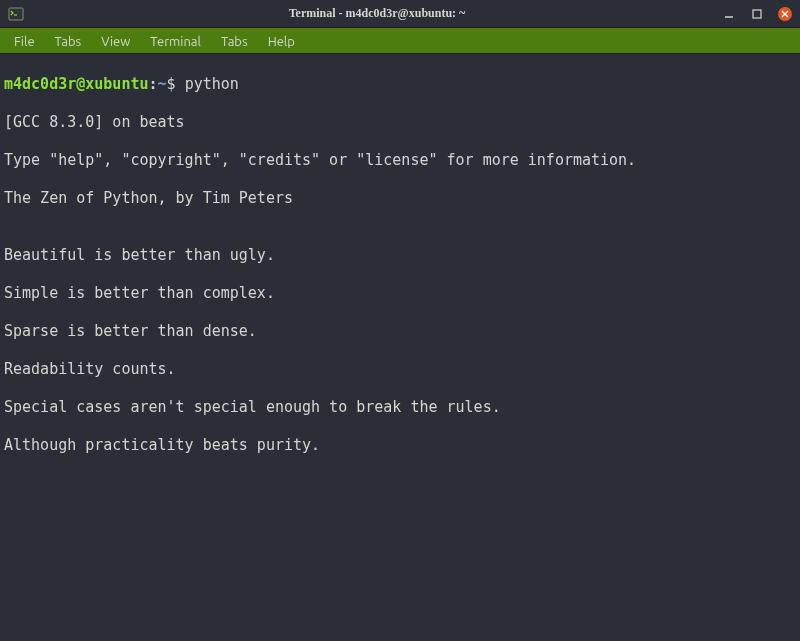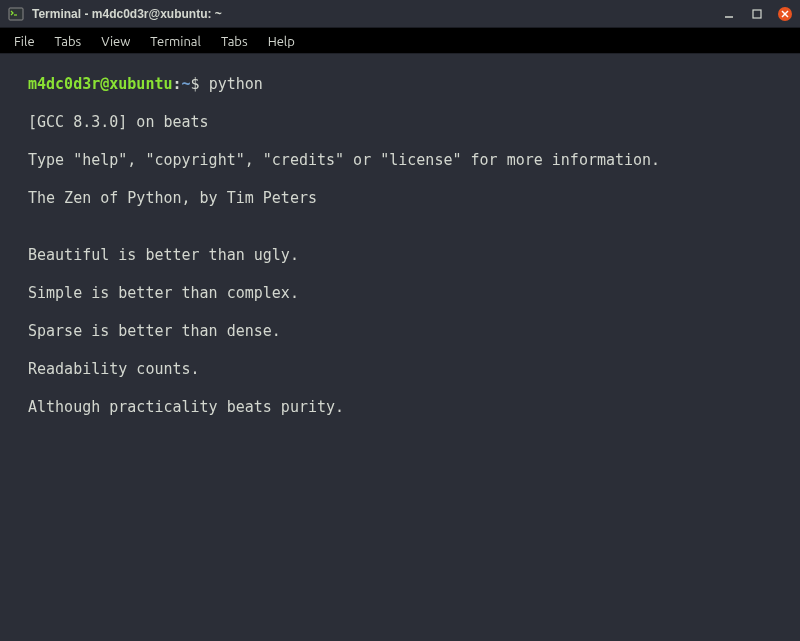--- a/index.html
+++ b/index.html
@@ -23,23 +23,23 @@
     .titlebar-icon {
       width: 16px;
       height: 16px;
       margin-right: 8px;
       display: flex;
       align-items: center;
       justify-content: center;
     }
     .titlebar-title {
       flex: 1;
-      text-align: left;
+      text-align: center;
       color: #d3d7cf;
-      font-family: Liberation Sans, sans-serif;
+      font-family: Liberation Serif, serif;
       font-size: 12px;
       font-weight: bold;
     }
     .window-controls {
       display: flex;
       gap: 14px;
       align-items: center;
     }
     .win-btn {
       width: 14px;
@@ -52,21 +52,21 @@
     }
     .win-min, .win-max { color: #d3d7cf; font-size: 14px; line-height: 1; }
     .win-close {
       background: #e95420;
       color: #fff;
       font-size: 10px;
       font-weight: bold;
     }
     .win-close svg { display: block; }
     .menubar {
-      background: #000000;
+      background: #4d7c0f;
       height: 26px;
       display: flex;
       align-items: center;
       padding: 0 4px;
       gap: 0;
       border-bottom: 1px solid #1f2128;
     }
     .menu-item {
       color: #d3d7cf;
       font-family: "Ubuntu", "DejaVu Sans", sans-serif;
@@ -76,21 +76,20 @@
     }
     .terminal-body {
       flex: 1;
       background: #2b2e37;
       padding: 2px 4px;
       color: #d3d7cf;
       font-size: 15px;
       line-height: 19px;
       white-space: pre;
       overflow: hidden;
-      margin-left: 24px;
     }
     .prompt-user { color: #8ae234; font-weight: bold; }
     .prompt-sep { color: #d3d7cf; font-weight: bold; }
     .prompt-path { color: #729fcf; font-weight: bold; }
     .prompt-dollar { color: #d3d7cf; }
     .line { display: block; }
   </style>
 </head>
 <body>
 
@@ -135,20 +134,21 @@
 <div class="terminal-body">
 <span class="line"><span class="prompt-user">m4dc0d3r@xubuntu</span><span class="prompt-sep">:</span><span class="prompt-path">~</span><span class="prompt-dollar">$ </span><span>python</span></span>
 <span class="line">[GCC 8.3.0] on beats</span>
 <span class="line">Type "help", "copyright", "credits" or "license" for more information.</span>
 <span class="line">The Zen of Python, by Tim Peters</span>
 <span class="line"></span>
 <span class="line">Beautiful is better than ugly.</span>
 <span class="line">Simple is better than complex.</span>
 <span class="line">Sparse is better than dense.</span>
 <span class="line">Readability counts.</span>
+<span class="line">Special cases aren't special enough to break the rules.</span>
 <span class="line">Although practicality beats purity.</span>
 
 
 
 
 
 
 
 
 

